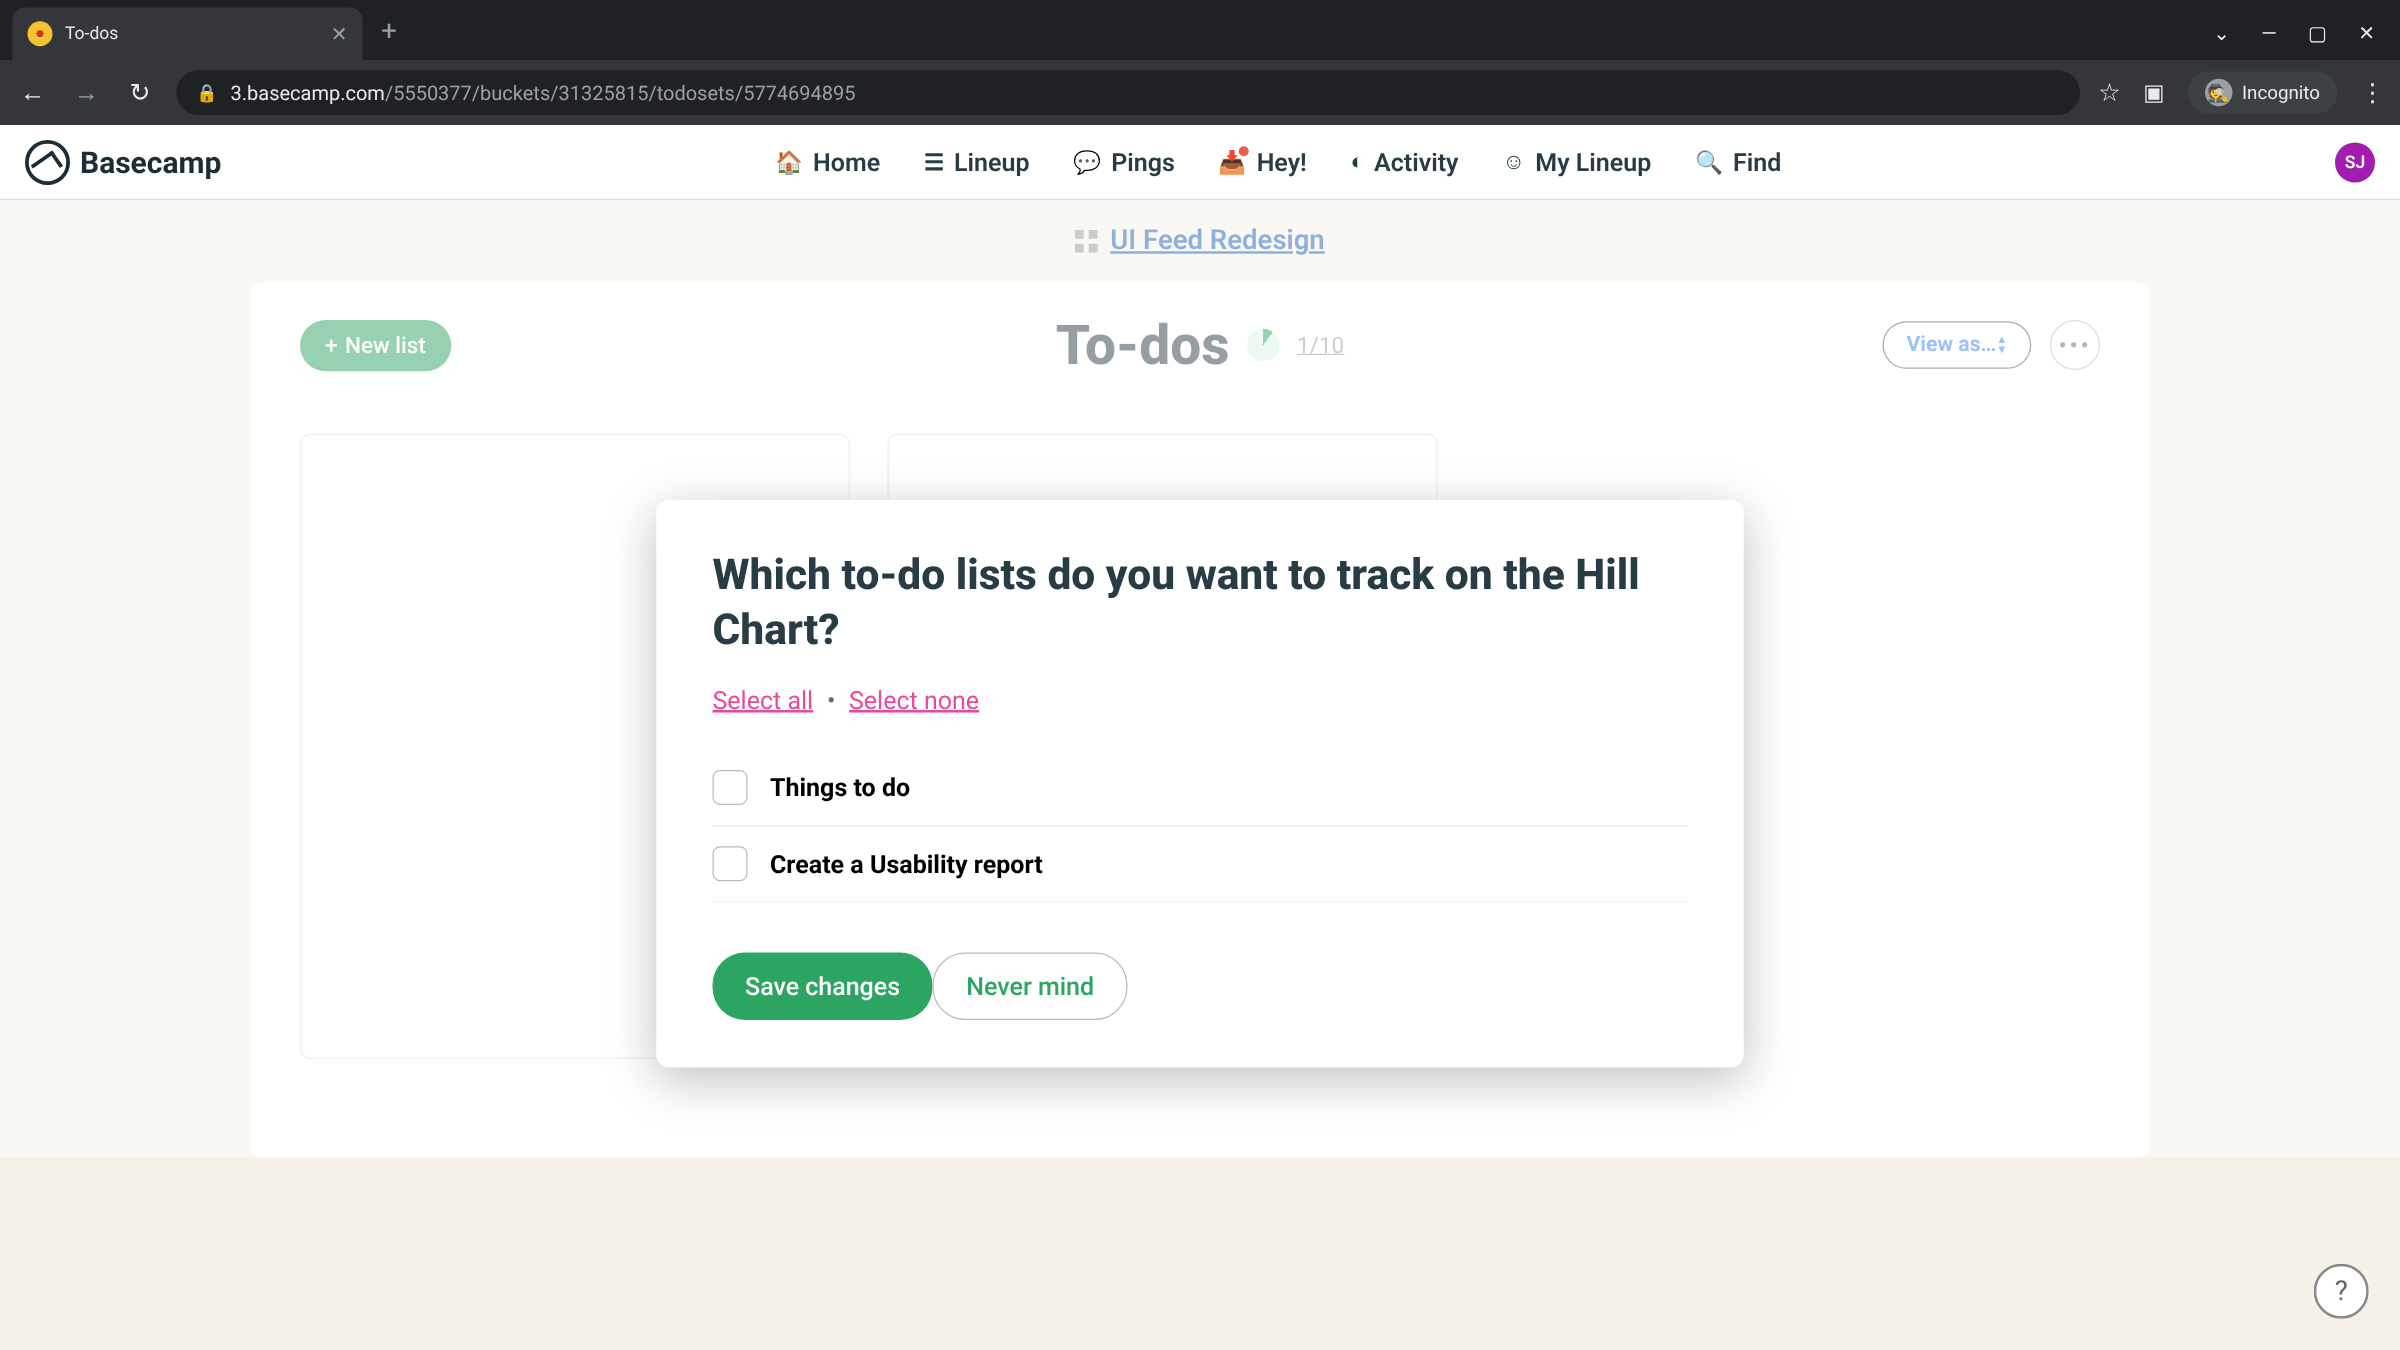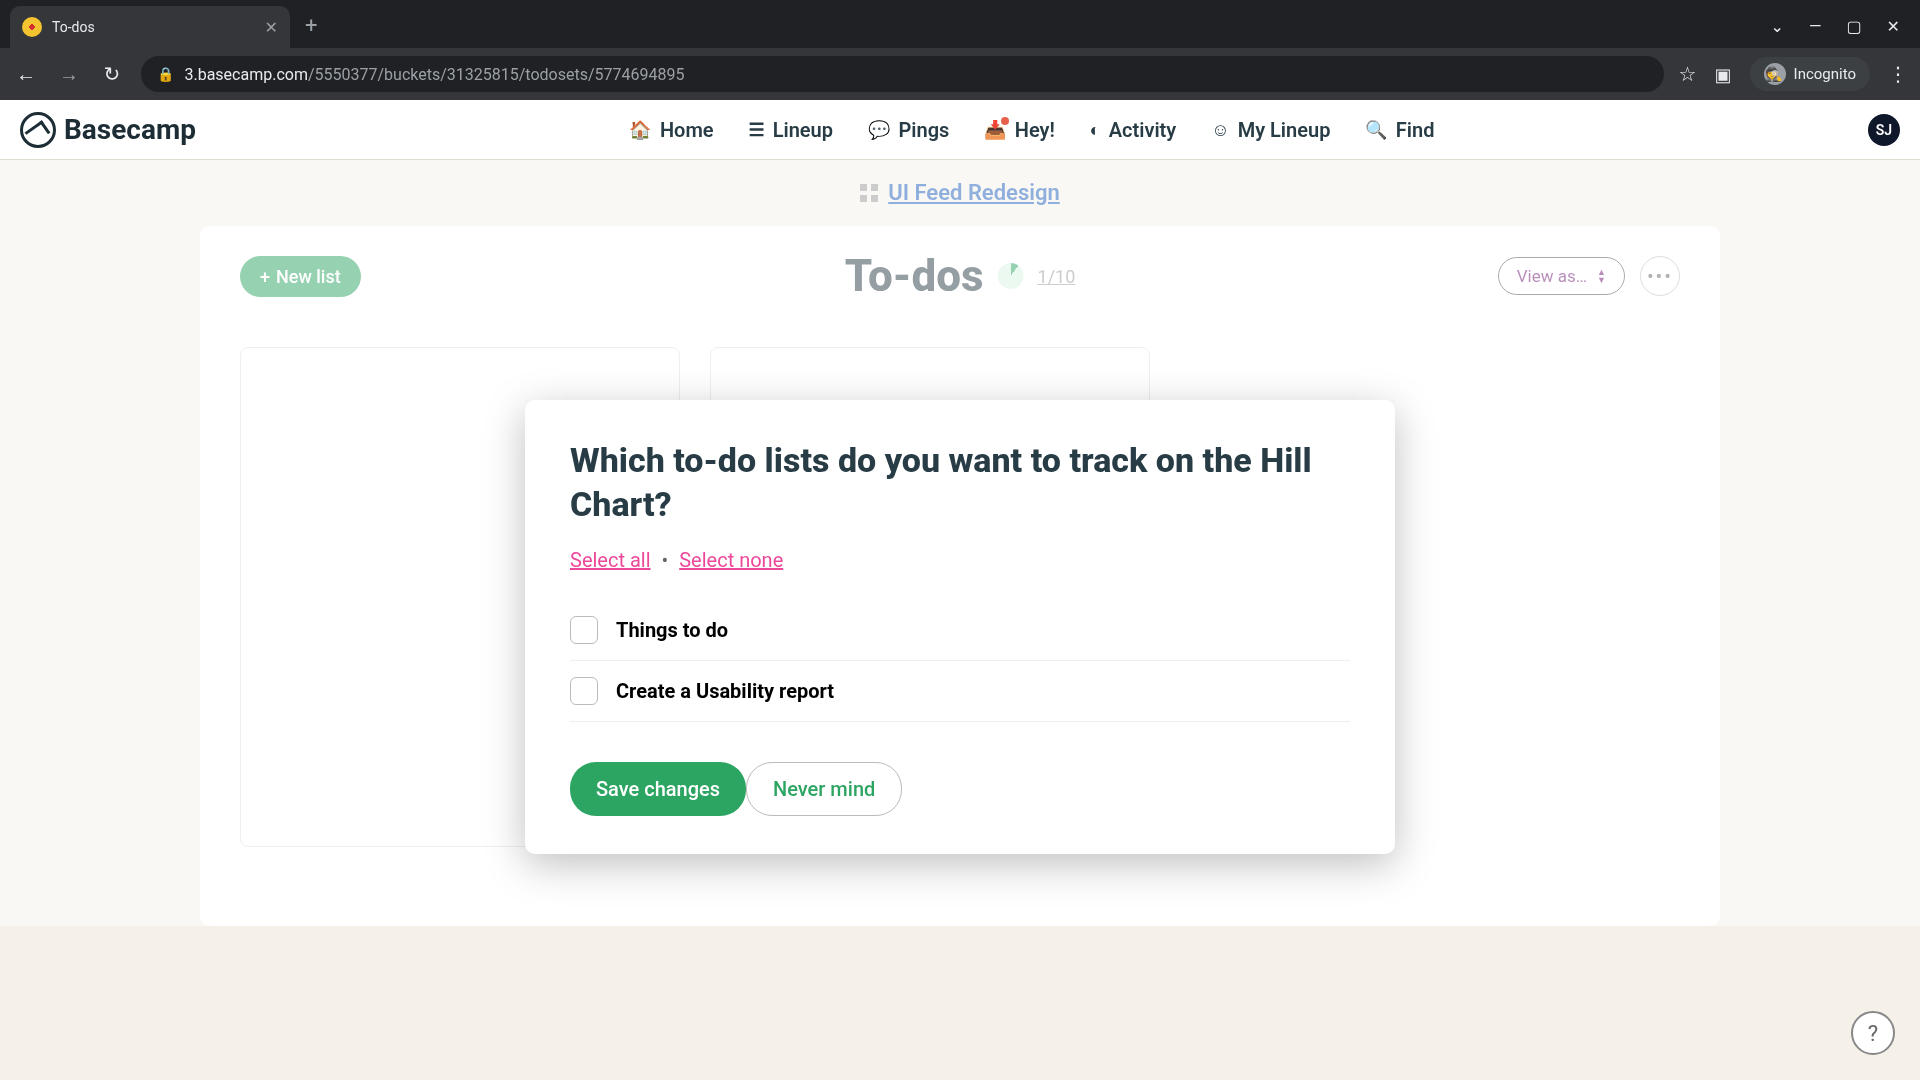--- a/index.html
+++ b/index.html
@@ -30,47 +30,47 @@
     .ext-icon { font-size: 18px; cursor: pointer; }
     .incognito-badge { display: flex; align-items: center; gap: 8px; background: #3c4043; padding: 6px 14px; border-radius: 18px; font-size: 15px; }
     .incog-icon { width: 22px; height: 22px; background: #9aa0a6; border-radius: 50%; display: flex; align-items: center; justify-content: center; font-size: 14px; }
     .kebab { font-size: 20px; cursor: pointer; }
     
     
     .main-nav { background: #fff; height: 60px; border-bottom: 1px solid #e0dcd4; display: flex; align-items: center; padding: 0 20px; }
     .logo-area { display: flex; align-items: center; gap: 8px; }
     .logo-circle { width: 36px; height: 36px; border: 3px solid #1d2d35; border-radius: 50%; position: relative; }
     .logo-circle::after { content: ""; position: absolute; width: 18px; height: 12px; border-top: 3px solid #1d2d35; border-right: 3px solid #1d2d35; transform: rotate(-35deg); top: 10px; left: 4px; }
-    .logo-text { font-size: 28px; font-weight: 700; color: #1d2d35; }
+    .logo-text { font-size: 24px; font-weight: 700; color: #1d2d35; }
     .nav-items { display: flex; gap: 35px; margin: 0 auto; }
     .nav-item { display: flex; align-items: center; gap: 8px; font-size: 20px; font-weight: 600; color: #283c46; cursor: pointer; }
     .nav-icon { font-size: 18px; }
     .hey-icon { position: relative; }
     .hey-dot { position: absolute; width: 8px; height: 8px; background: #e8604c; border-radius: 50%; top: -2px; right: -2px; }
-    .avatar { width: 32px; height: 32px; border-radius: 50%; background: #0f172a; color: #fff; display: flex; align-items: center; justify-content: center; font-size: 14px; font-weight: 600; }
+    .avatar { width: 32px; height: 32px; border-radius: 50%; background: #a21caf; color: #fff; display: flex; align-items: center; justify-content: center; font-size: 14px; font-weight: 600; }
     
     
     .page-wrap { position: relative; }
     .dimmer { position: absolute; inset: 0; background: rgba(255,255,255,0.5); z-index: 5; }
     .page-inner { padding: 0 200px; }
     .breadcrumb-area { text-align: center; padding: 20px 0; }
     .breadcrumb-link { display: inline-flex; align-items: center; gap: 10px; color: #1f5eb8; font-size: 22px; font-weight: 600; text-decoration: underline; cursor: pointer; }
     .bc-icon { width: 18px; height: 18px; display: inline-block; position: relative; }
     .bc-icon::before, .bc-icon::after { content: ""; position: absolute; background: #999; }
     .bc-icon::before { width: 7px; height: 7px; top: 0; left: 0; box-shadow: 11px 0 #999, 0 11px #999, 11px 11px #999; }
     
     .content-card { background: #fff; border-radius: 10px; padding: 30px 40px; min-height: 700px; position: relative; }
     .card-header { display: flex; align-items: center; }
     .new-list-btn { background: #2da562; color: #fff; border: none; padding: 10px 20px; border-radius: 22px; font-size: 18px; font-weight: 500; display: flex; align-items: center; gap: 6px; cursor: pointer; }
     .title-block { position: absolute; left: 50%; transform: translateX(-50%); display: flex; align-items: center; gap: 14px; }
     .page-title { font-size: 44px; font-weight: 800; color: #283c46; }
     .pie { width: 26px; height: 26px; border-radius: 50%; background: conic-gradient(#2da562 0 36deg, #d9f2e3 36deg 360deg); }
     .count { color: #999; font-size: 18px; text-decoration: underline; }
     .header-right { margin-left: auto; display: flex; align-items: center; gap: 15px; }
-    .view-as { border: 1.5px solid #555; background: transparent; padding: 8px 18px; border-radius: 20px; font-size: 17px; color: #701a75; display: flex; align-items: center; gap: 10px; cursor: pointer; }
+    .view-as { border: 1.5px solid #555; background: transparent; padding: 8px 18px; border-radius: 20px; font-size: 17px; color: #3b82f6; display: flex; align-items: center; gap: 0; cursor: pointer; font-weight: bold; }
     .sort-arrows { display: flex; flex-direction: column; font-size: 9px; line-height: 8px; }
     .more-btn { width: 40px; height: 40px; border: 1.5px solid #bbb; border-radius: 50%; display: flex; align-items: center; justify-content: center; font-size: 20px; color: #666; cursor: pointer; letter-spacing: 2px; }
     
     .list-cards { display: flex; gap: 30px; margin-top: 50px; }
     .list-card { flex: 1; max-width: 440px; height: 500px; border: 1px solid #ddd; border-radius: 8px; background: #fff; }
     
     
     .modal-overlay { position: absolute; inset: 0; display: flex; align-items: flex-start; justify-content: center; z-index: 10; padding-top: 240px; }
     .modal { background: #fff; width: 870px; border-radius: 10px; box-shadow: 0 10px 40px rgba(0,0,0,0.25); padding: 38px 45px; }
     .modal-title { font-size: 34px; font-weight: 800; color: #283c46; line-height: 1.3; margin-bottom: 22px; }

